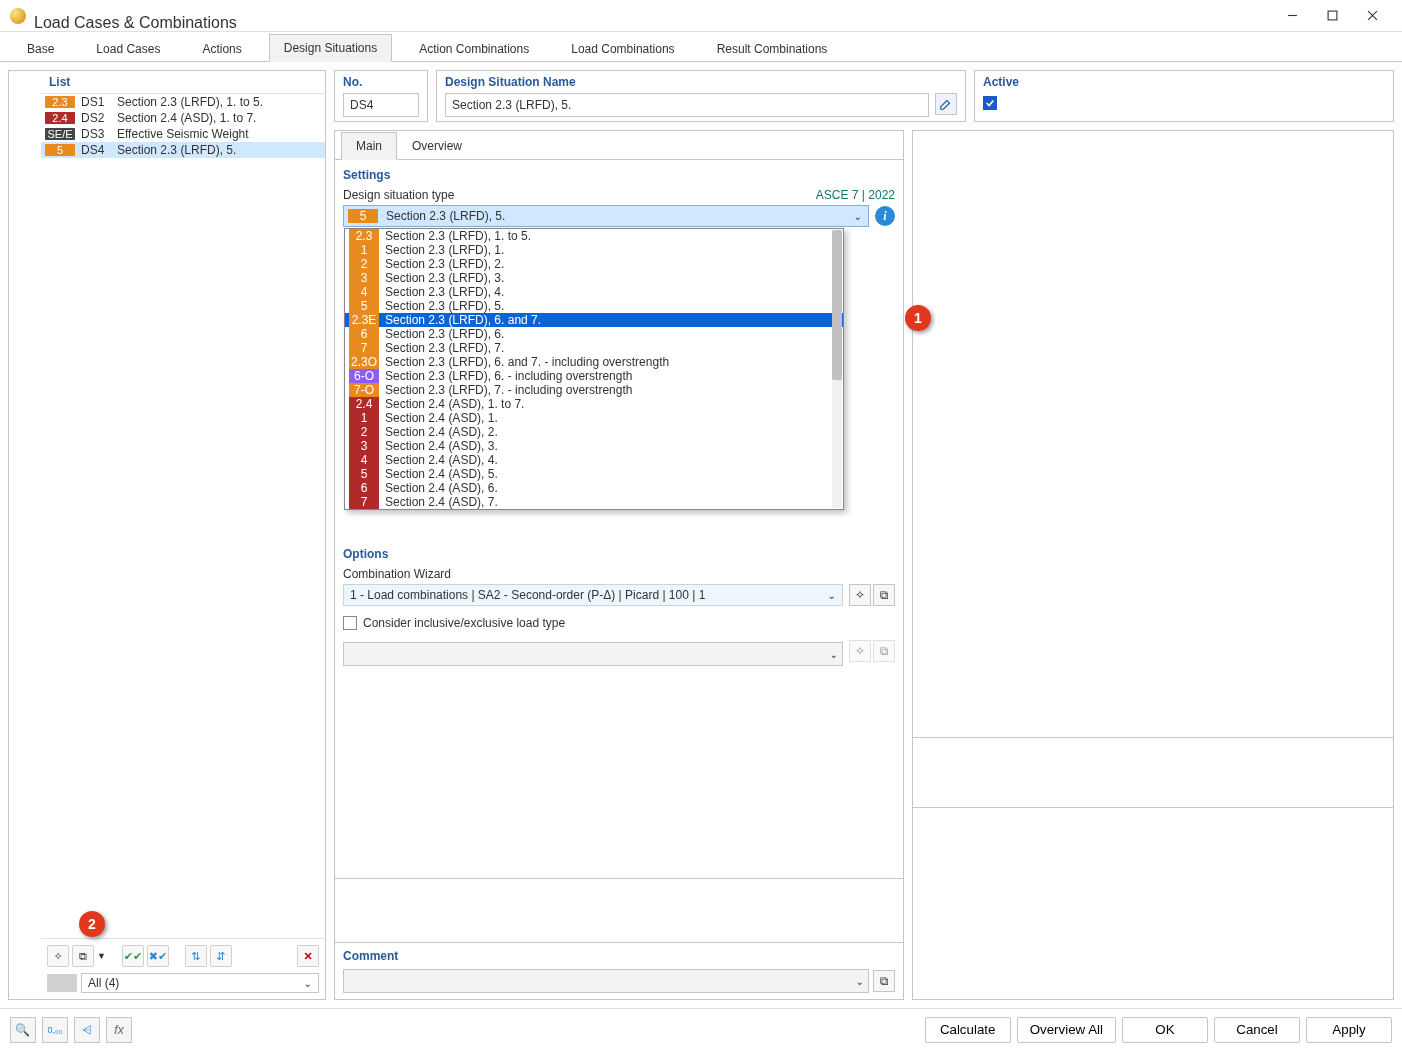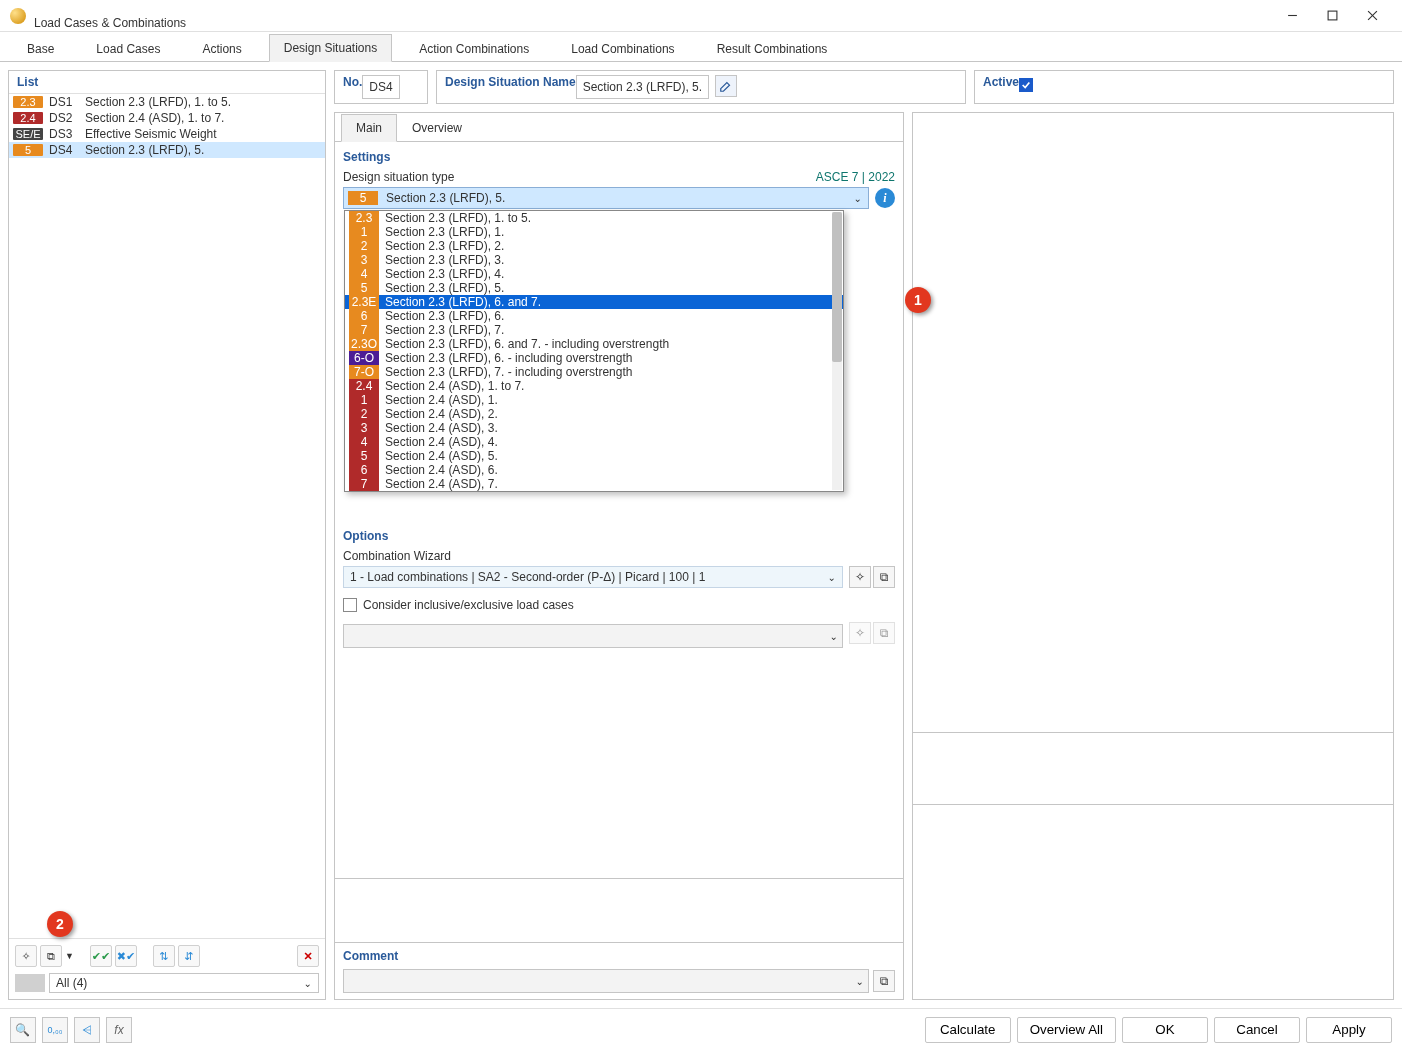--- a/index.html
+++ b/index.html
@@ -18,21 +18,21 @@
   display: flex;
   align-items: center;
   padding: 0 10px;
   border-bottom: 1px solid #e0e0e0;
 }
 .titlebar .app-icon {
   width: 16px; height: 16px; margin-right: 8px;
   background: radial-gradient(circle at 30% 30%, #ffe08a, #d08a00);
   border-radius: 50%;
 }
-.titlebar .title { flex: 1; font-size: 12px; margin-top: 15px; }
+.titlebar .title { flex: 1; font-size: 16px; margin-top: 15px; }
 .winbtn { width: 40px; height: 30px; display:flex; align-items:center; justify-content:center; cursor:pointer; }
 .winbtn svg { width: 11px; height:11px; }
 .tabs {
   display: flex;
   align-items: flex-end;
   height: 30px;
   padding: 0 12px;
   background: #fff;
   border-bottom: 1px solid #c5c5c5;
   gap: 12px;
@@ -56,20 +56,21 @@
   display: flex;
   height: calc(100% - 32px - 30px - 42px);
   padding: 8px;
   gap: 8px;
 }
 .left-pane {
   width: 318px;
   display: flex;
   flex-direction: column;
   border: 1px solid #c5c5c5;
+  padding-left: 32px;
 }
 .pane-title {
   padding: 4px 8px;
   font-size: 12px;
   color: #2a5a9a;
   font-weight: bold;
   border-bottom: 1px solid #e0e0e0;
 }
 .ds-list {
   flex: 1;
@@ -139,21 +140,21 @@
   flex-direction: column;
   gap: 8px;
 }
 .header-row {
   display: flex;
   gap: 8px;
 }
 .field-box {
   border: 1px solid #c5c5c5;
   padding: 4px 8px;
-  display:flex;flex-direction:row;
+  display:flex;flex-direction:column;
 }
 .field-label { color: #2a5a9a; font-weight:bold; font-size: 12px; padding-bottom:4px;}
 .field-value {
   border: 1px solid #c5c5c5;
   padding: 4px 6px;
   background: #fff;
   display:flex; align-items:center; justify-content:space-between;
 }
 .field-box.no { width: 94px; }
 .field-box.name { flex: 1; }
@@ -506,21 +507,21 @@
                   </div>
                   <div class="dd-option">
                     <span class="opt-badge" style="background: rgb(231, 138, 31);">7</span>
                     <span>Section 2.3 (LRFD), 7.</span>
                   </div>
                   <div class="dd-option">
                     <span class="opt-badge" style="background: rgb(231, 138, 31);">2.3O</span>
                     <span>Section 2.3 (LRFD), 6. and 7. - including overstrength</span>
                   </div>
                   <div class="dd-option">
-                    <span class="opt-badge" style="background: #4c1d95;">6-O</span>
+                    <span class="opt-badge" style="background: #8b5cf6;">6-O</span>
                     <span>Section 2.3 (LRFD), 6. - including overstrength</span>
                   </div>
                   <div class="dd-option">
                     <span class="opt-badge" style="background: rgb(231, 138, 31);">7-O</span>
                     <span>Section 2.3 (LRFD), 7. - including overstrength</span>
                   </div>
                   <div class="dd-option">
                     <span class="opt-badge" style="background: rgb(176, 42, 42);">2.4</span>
                     <span>Section 2.4 (ASD), 1. to 7.</span>
                   </div>
@@ -569,21 +570,21 @@
               <span class="chev">⌄</span>
             </div>
             <div class="icon-pair">
               <div class="icon-btn">✧</div>
               <div class="icon-btn">⧉</div>
             </div>
           </div>
 
           <div class="chk-row">
             <div class="chk-box"></div>
-            <span>Consider inclusive/exclusive load cases</span>
+            <span>Consider inclusive/exclusive load type</span>
           </div>
           <div class="row-flex" style="margin-top:6px;">
             <div class="disabled-input">
               <span class="chev">⌄</span>
             </div>
             <div class="icon-pair">
               <div class="icon-btn disabled">✧</div>
               <div class="icon-btn disabled">⧉</div>
             </div>
           </div>

